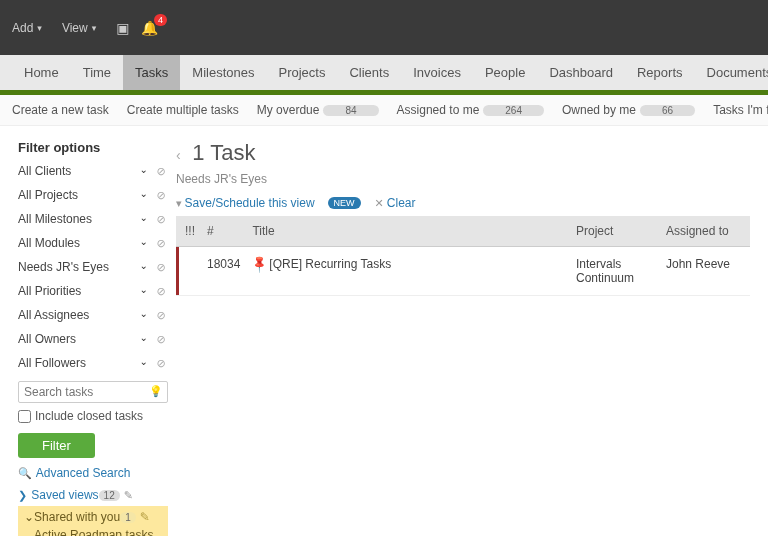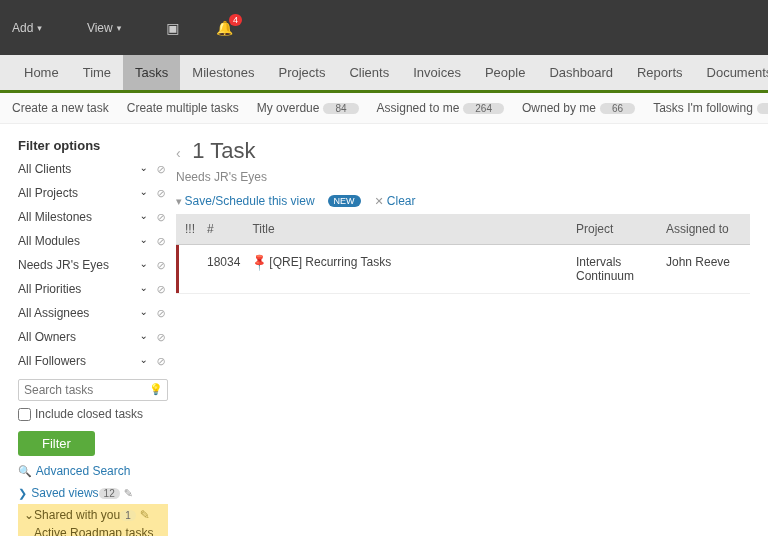--- a/index.html
+++ b/index.html
@@ -1,28 +1,28 @@
 <!DOCTYPE html>
 <html><head>
 <meta charset="utf-8">
 <style>
 * { box-sizing: border-box; margin: 0; padding: 0; }
 body { font-family: "Segoe UI", Arial, sans-serif; font-size: 13px; color: #444; background: #fff; width: 768px; }
-.topbar { background: #3a3a3a; height: 55px; display: flex; align-items: center; padding: 0 12px; color: #ddd; gap: 25px; }
+.topbar { background: #3a3a3a; height: 55px; display: flex; align-items: center; padding: 0 12px; color: #ddd; }
 .topbar .menuitem { font-size: 12px; color: #ccc; margin-right: 20px; cursor: pointer; display: flex; align-items: center; }
 .topbar .menuitem .caret { margin-left: 4px; font-size: 9px; }
 .topbar .iconbtn { position: relative; margin-right: 12px; cursor: pointer; color: #ccc; font-size: 14px; }
 .topbar .badge { position: absolute; top: -6px; right: -8px; background: #e33; color: #fff; border-radius: 8px; font-size: 9px; padding: 0 4px; line-height: 12px; min-width: 12px; text-align: center; }
 .topbar .badge.blue { background: #3a7bd5; }
-.navtabs { background: #e9e9e9; display: flex; padding: 0 12px; border-bottom: 3px solid #4d7c0f; }
+.navtabs { background: #e9e9e9; display: flex; padding: 0 12px; border-bottom: 5px solid #4d7c0f; }
 .navtabs .tab { padding: 10px 12px; font-size: 13px; color: #555; cursor: pointer; }
 .navtabs .tab.active { background: #b8b8b8; color: #333; }
 .subnav { background: #fafafa; display: flex; padding: 8px 12px; border-bottom: 1px solid #eee; overflow: hidden; white-space: nowrap; }
 .subnav .subitem { font-size: 12px; color: #555; margin-right: 18px; cursor: pointer; }
-.subnav .subbadge { display: inline-block; background: #ddd; color: #666; border-radius: 8px; font-size: 10px; padding: 0 12px; margin-left: 4px; }
+.subnav .subbadge { display: inline-block; background: #ddd; color: #666; border-radius: 8px; font-size: 10px; padding: 0 22px; margin-left: 4px; }
 .main { display: flex; padding: 14px 18px; }
 .side { width: 150px; flex-shrink: 0; }
 .side h4 { font-size: 13px; font-weight: 600; color: #333; margin-bottom: 6px; }
 .filterrow { display: flex; align-items: center; margin-bottom: 4px; }
 .filtersel { flex: 1; font-size: 12px; color: #444; padding: 3px 0; cursor: pointer; position: relative; }
 .filtersel .caret { position: absolute; right: 2px; font-size: 10px; color: #333; }
 .filticon { width: 14px; height: 14px; margin-left: 4px; color: #aaa; font-size: 11px; cursor: pointer; flex-shrink: 0; display: inline-flex; align-items: center; justify-content: center; }
 .searchbox { width: 100%; font-size: 12px; padding: 3px 5px; border: 1px solid #ccc; border-radius: 2px; margin-top: 4px; }
 .chk { font-size: 12px; color: #555; margin-top: 6px; display: flex; align-items: center; }
 .chk input { margin-right: 4px; }

